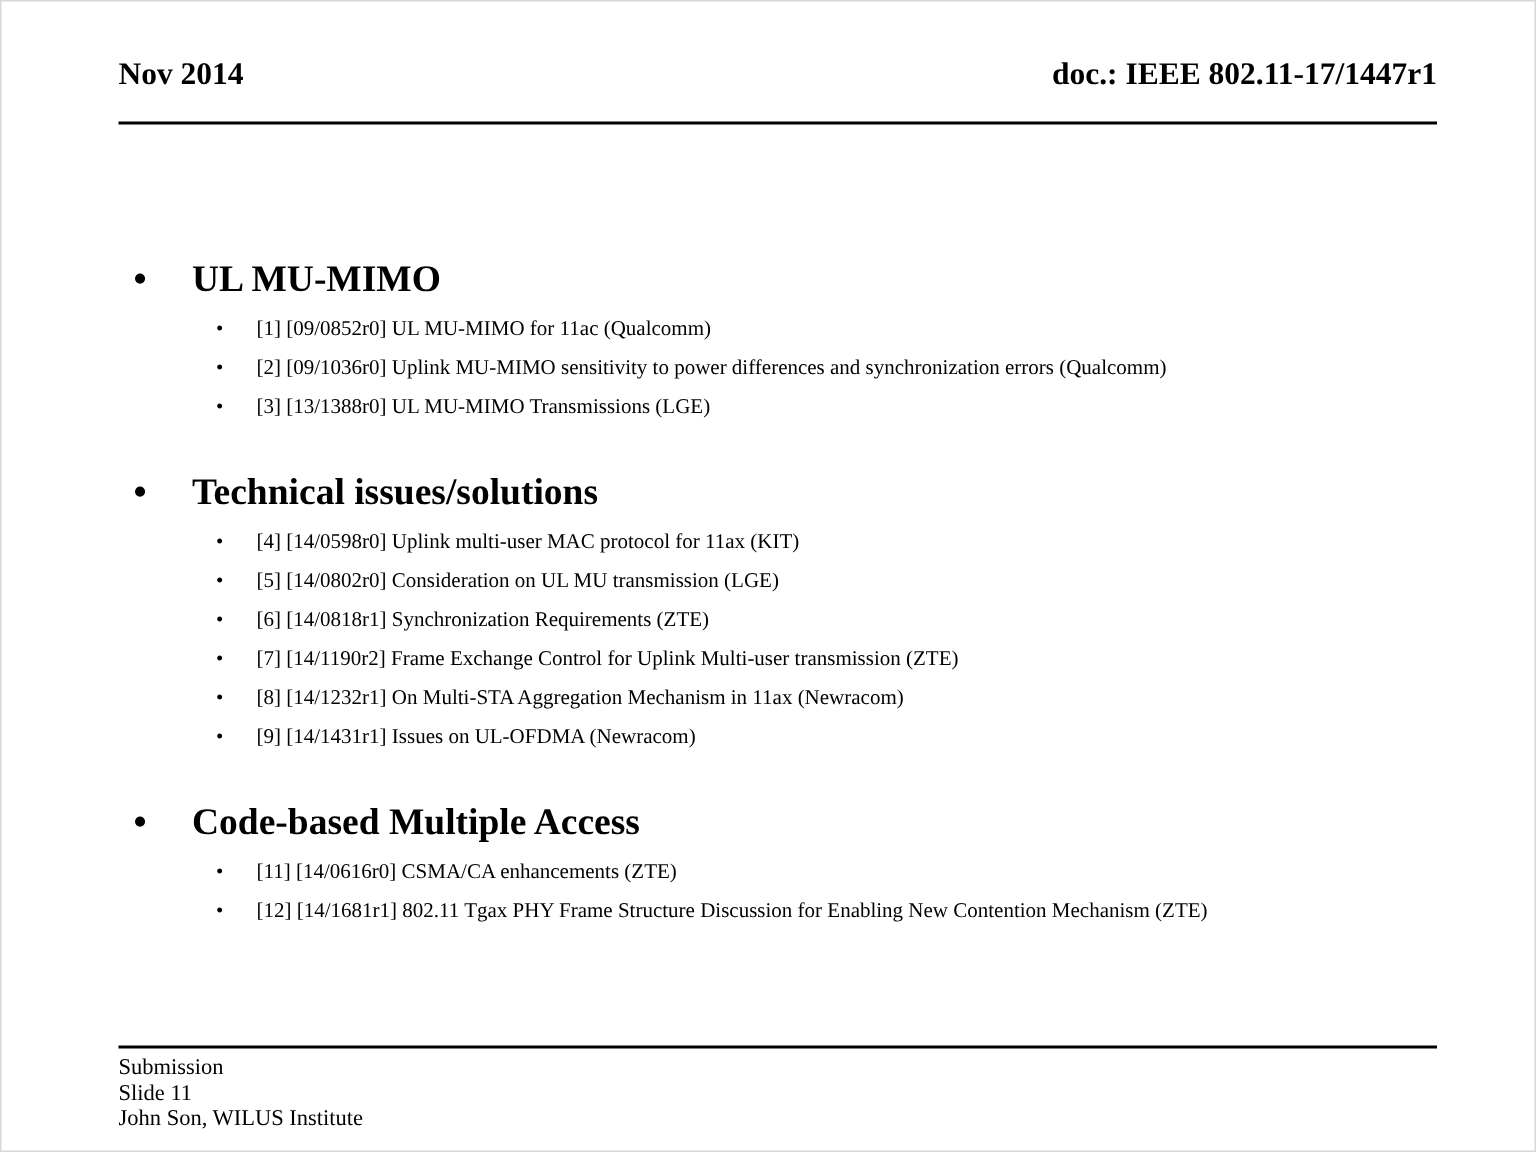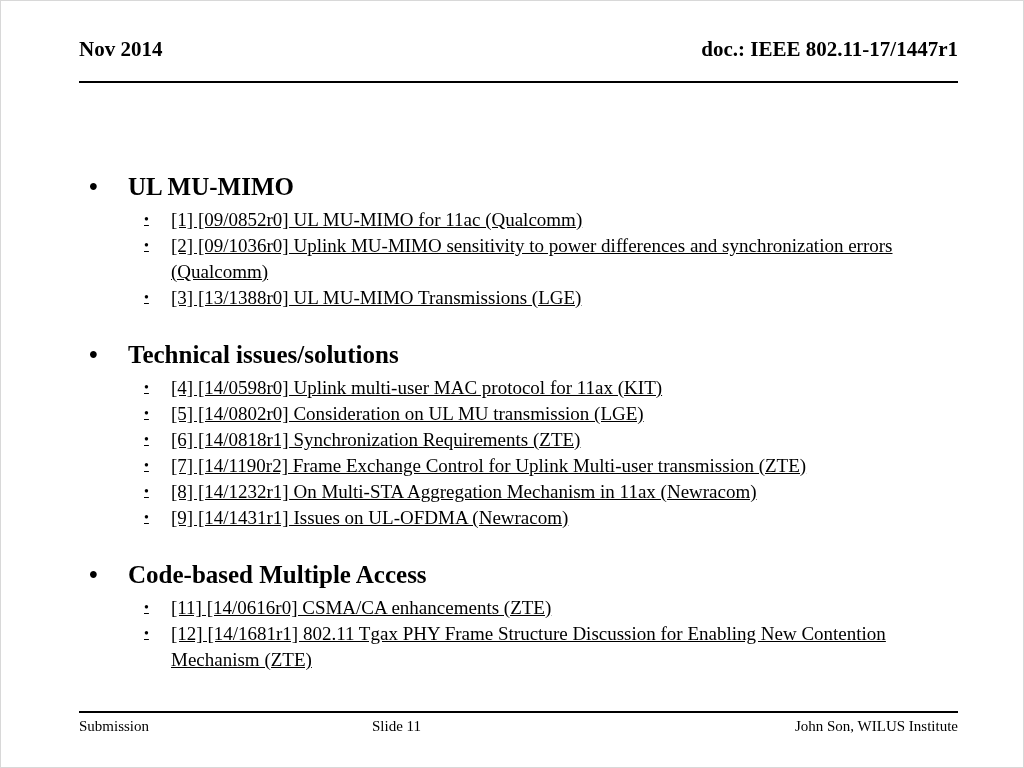--- a/index.html
+++ b/index.html
@@ -60,42 +60,42 @@
     font-weight: bold;
     line-height: 28px;
     margin-bottom: 6px;
   }
   .bullet1 { flex: 0 0 39px; }
   .bullet1::before { content: "\2022"; }
 
   .l2list { margin-left: 55px; }
   .l2 {
     display: flex;
-    font-size: 19px;
+    font-size: 14px;
     line-height: 26px;
-    text-decoration: underline;
   }
   .bullet2 {
     flex: 0 0 27px;
     font-size: 14px;
     line-height: 26px;
   }
   .bullet2::before { content: "\2022"; }
   .l2t { flex: 1; }
 
   
   .footer {
     position: absolute;
     left: 78px;
     width: 879px;
-    bottom: 32px;
+    bottom: 12px;
     border-top: 2px solid #000;
     padding-top: 5px;
     display: flex;
     align-items: baseline;
+    flex-direction: column;
   }
   .f-left  { flex: 1; text-align: left;   font-size: 15px; }
   .f-center{ flex: 1; text-align: left; font-size: 15px; }
   .f-right { flex: 1; text-align: right;  font-size: 15px; white-space: nowrap; }
 </style>
 </head>
 <body>
 
 <div class="slide">
 

